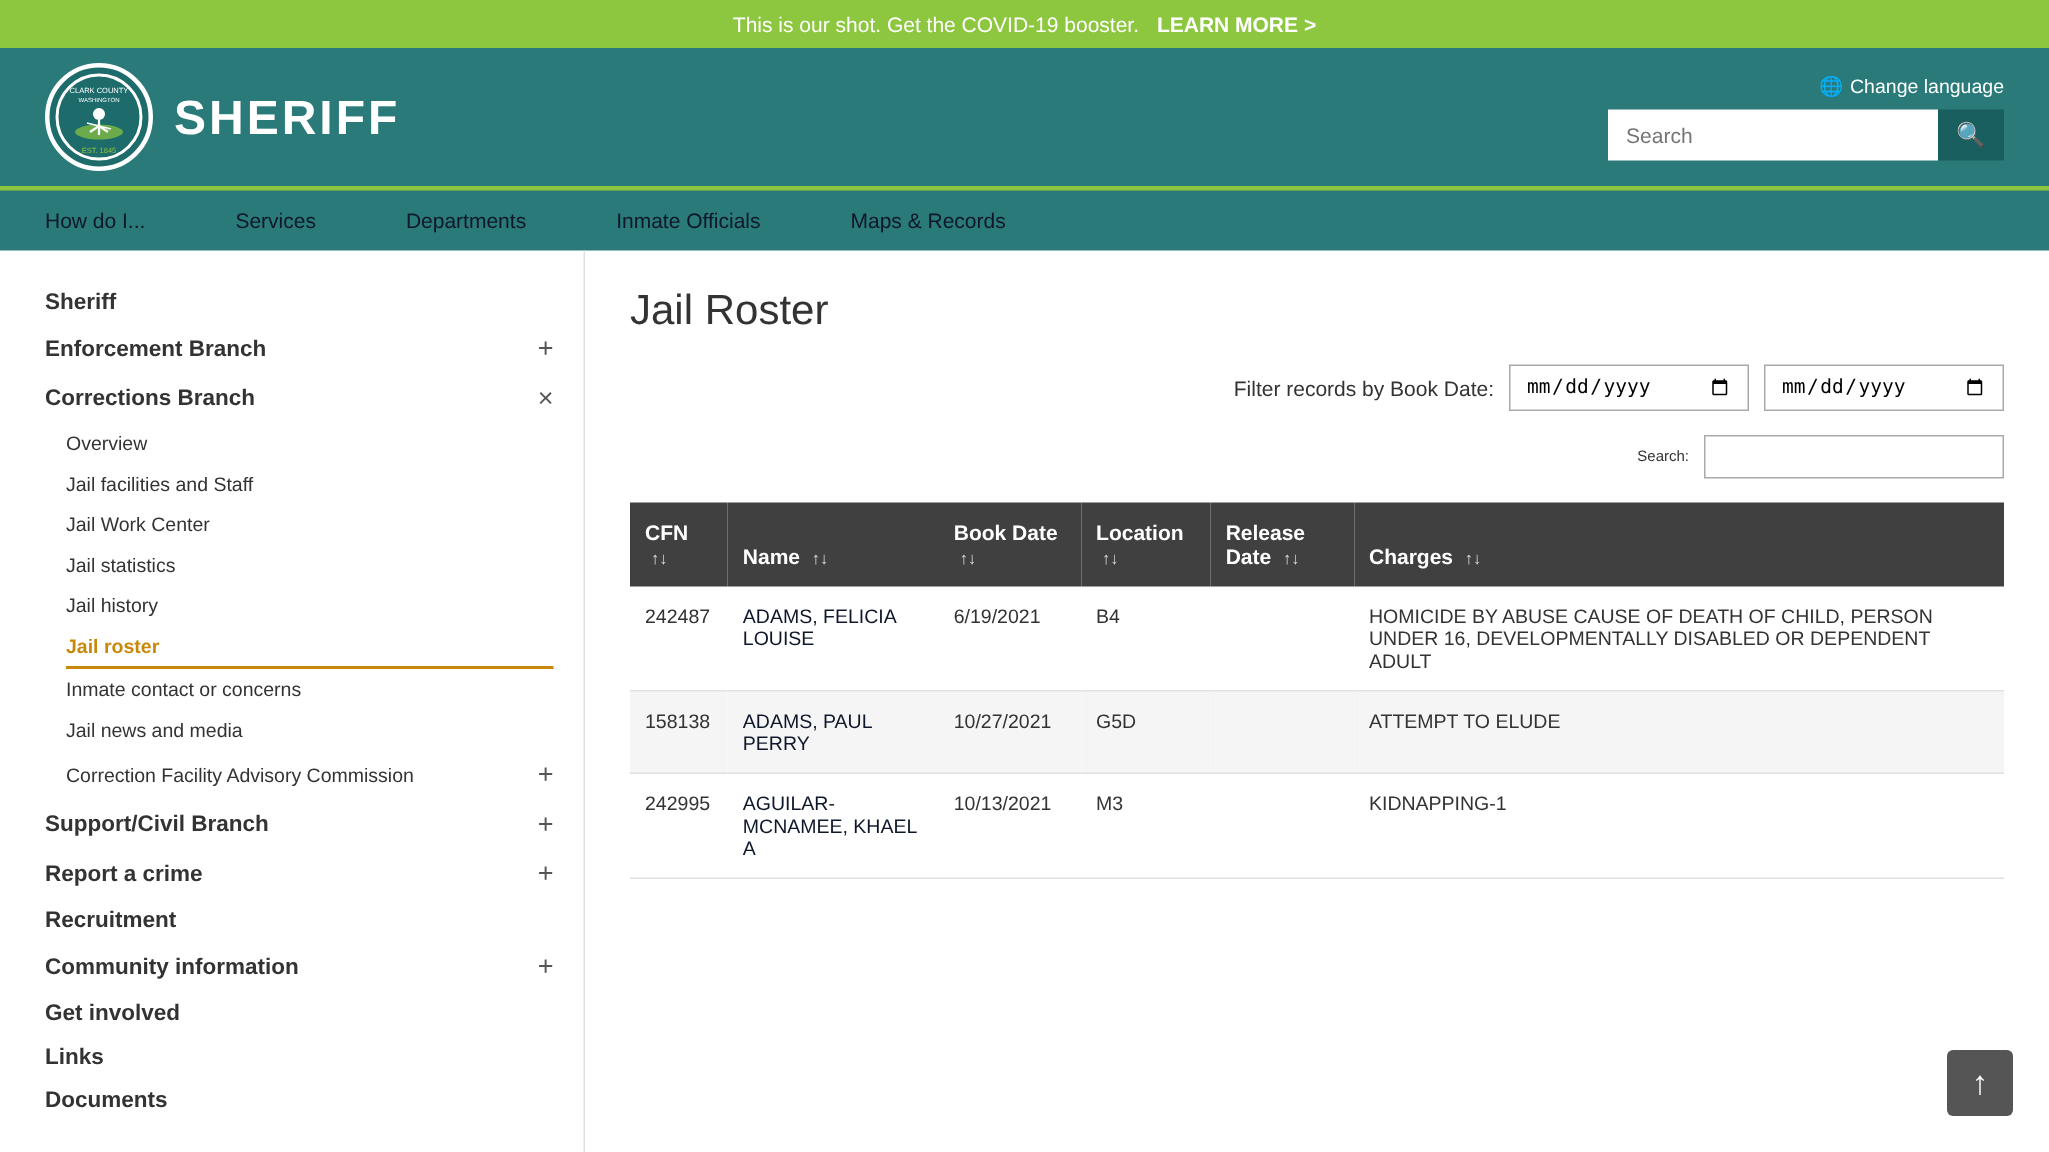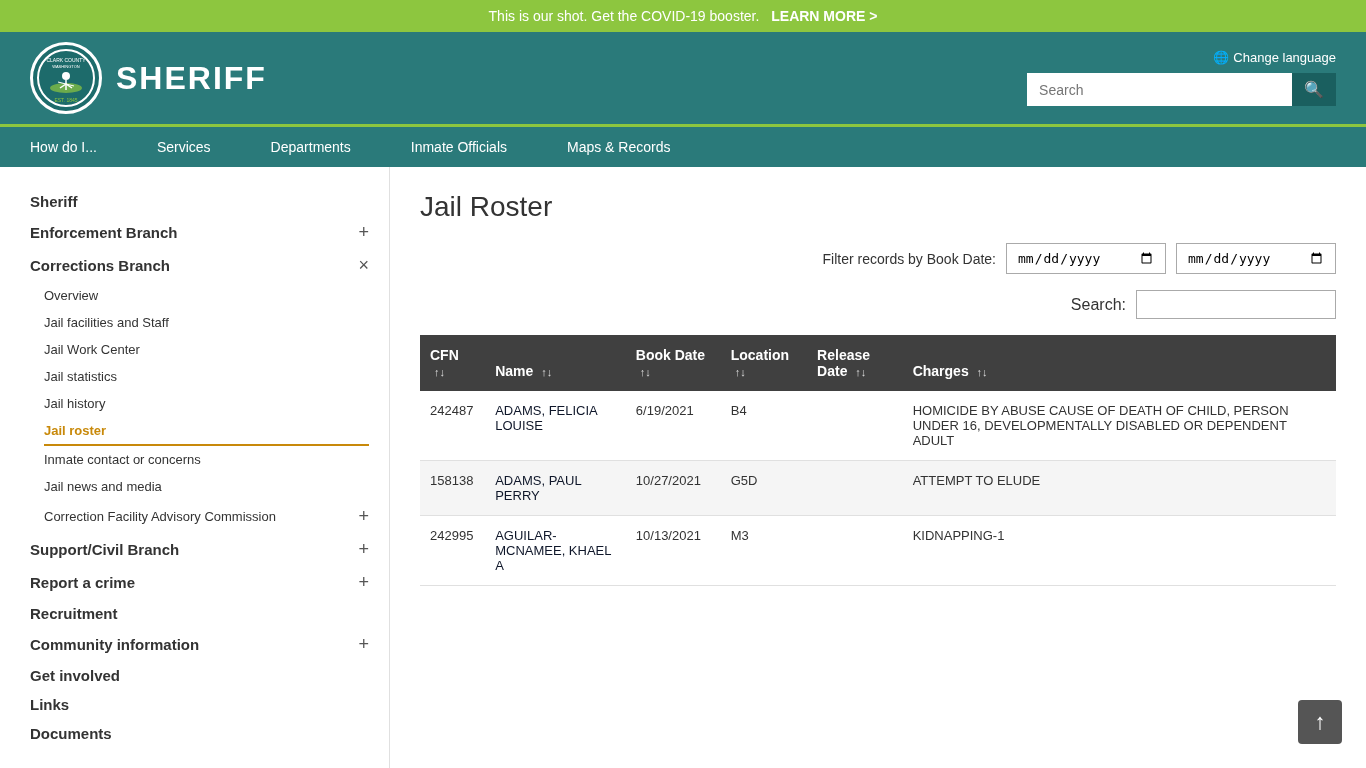--- a/index.html
+++ b/index.html
@@ -65,21 +65,21 @@
       font-size: 13px;
       display: flex;
       align-items: center;
       gap: 4px;
       cursor: pointer;
     }
     .search-bar {
       display: flex;
     }
     .search-bar input {
-      width: 265px;
+      width: 220px;
       padding: 7px 12px;
       border: none;
       font-size: 14px;
       outline: none;
     }
     .search-bar button {
       background: #1a5f5f;
       border: none;
       padding: 7px 12px;
       cursor: pointer;
@@ -87,21 +87,21 @@
       font-size: 16px;
     }
 
     
     .main-nav {
       background: #2a7a7a;
       display: flex;
       border-top: 3px solid #8dc63f;
     }
     .main-nav a {
-      color: #ffffff;
+      color: #0f172a;
       text-decoration: none;
       padding: 12px 30px;
       font-size: 14px;
       display: block;
       white-space: nowrap;
     }
 
     
     .page-container {
       display: flex;
@@ -178,21 +178,21 @@
       font-size: 13px;
       width: 160px;
     }
     .search-row {
       display: flex;
       align-items: center;
       justify-content: flex-end;
       gap: 10px;
       margin-bottom: 16px;
     }
-    .search-row label { font-size: 16px; }
+    .search-row label { font-size: 10px; }
     .search-row input {
       width: 200px;
       padding: 6px 10px;
       border: 1px solid #aaa;
       font-size: 13px;
     }
 
     
     .roster-table {
       width: 100%;

